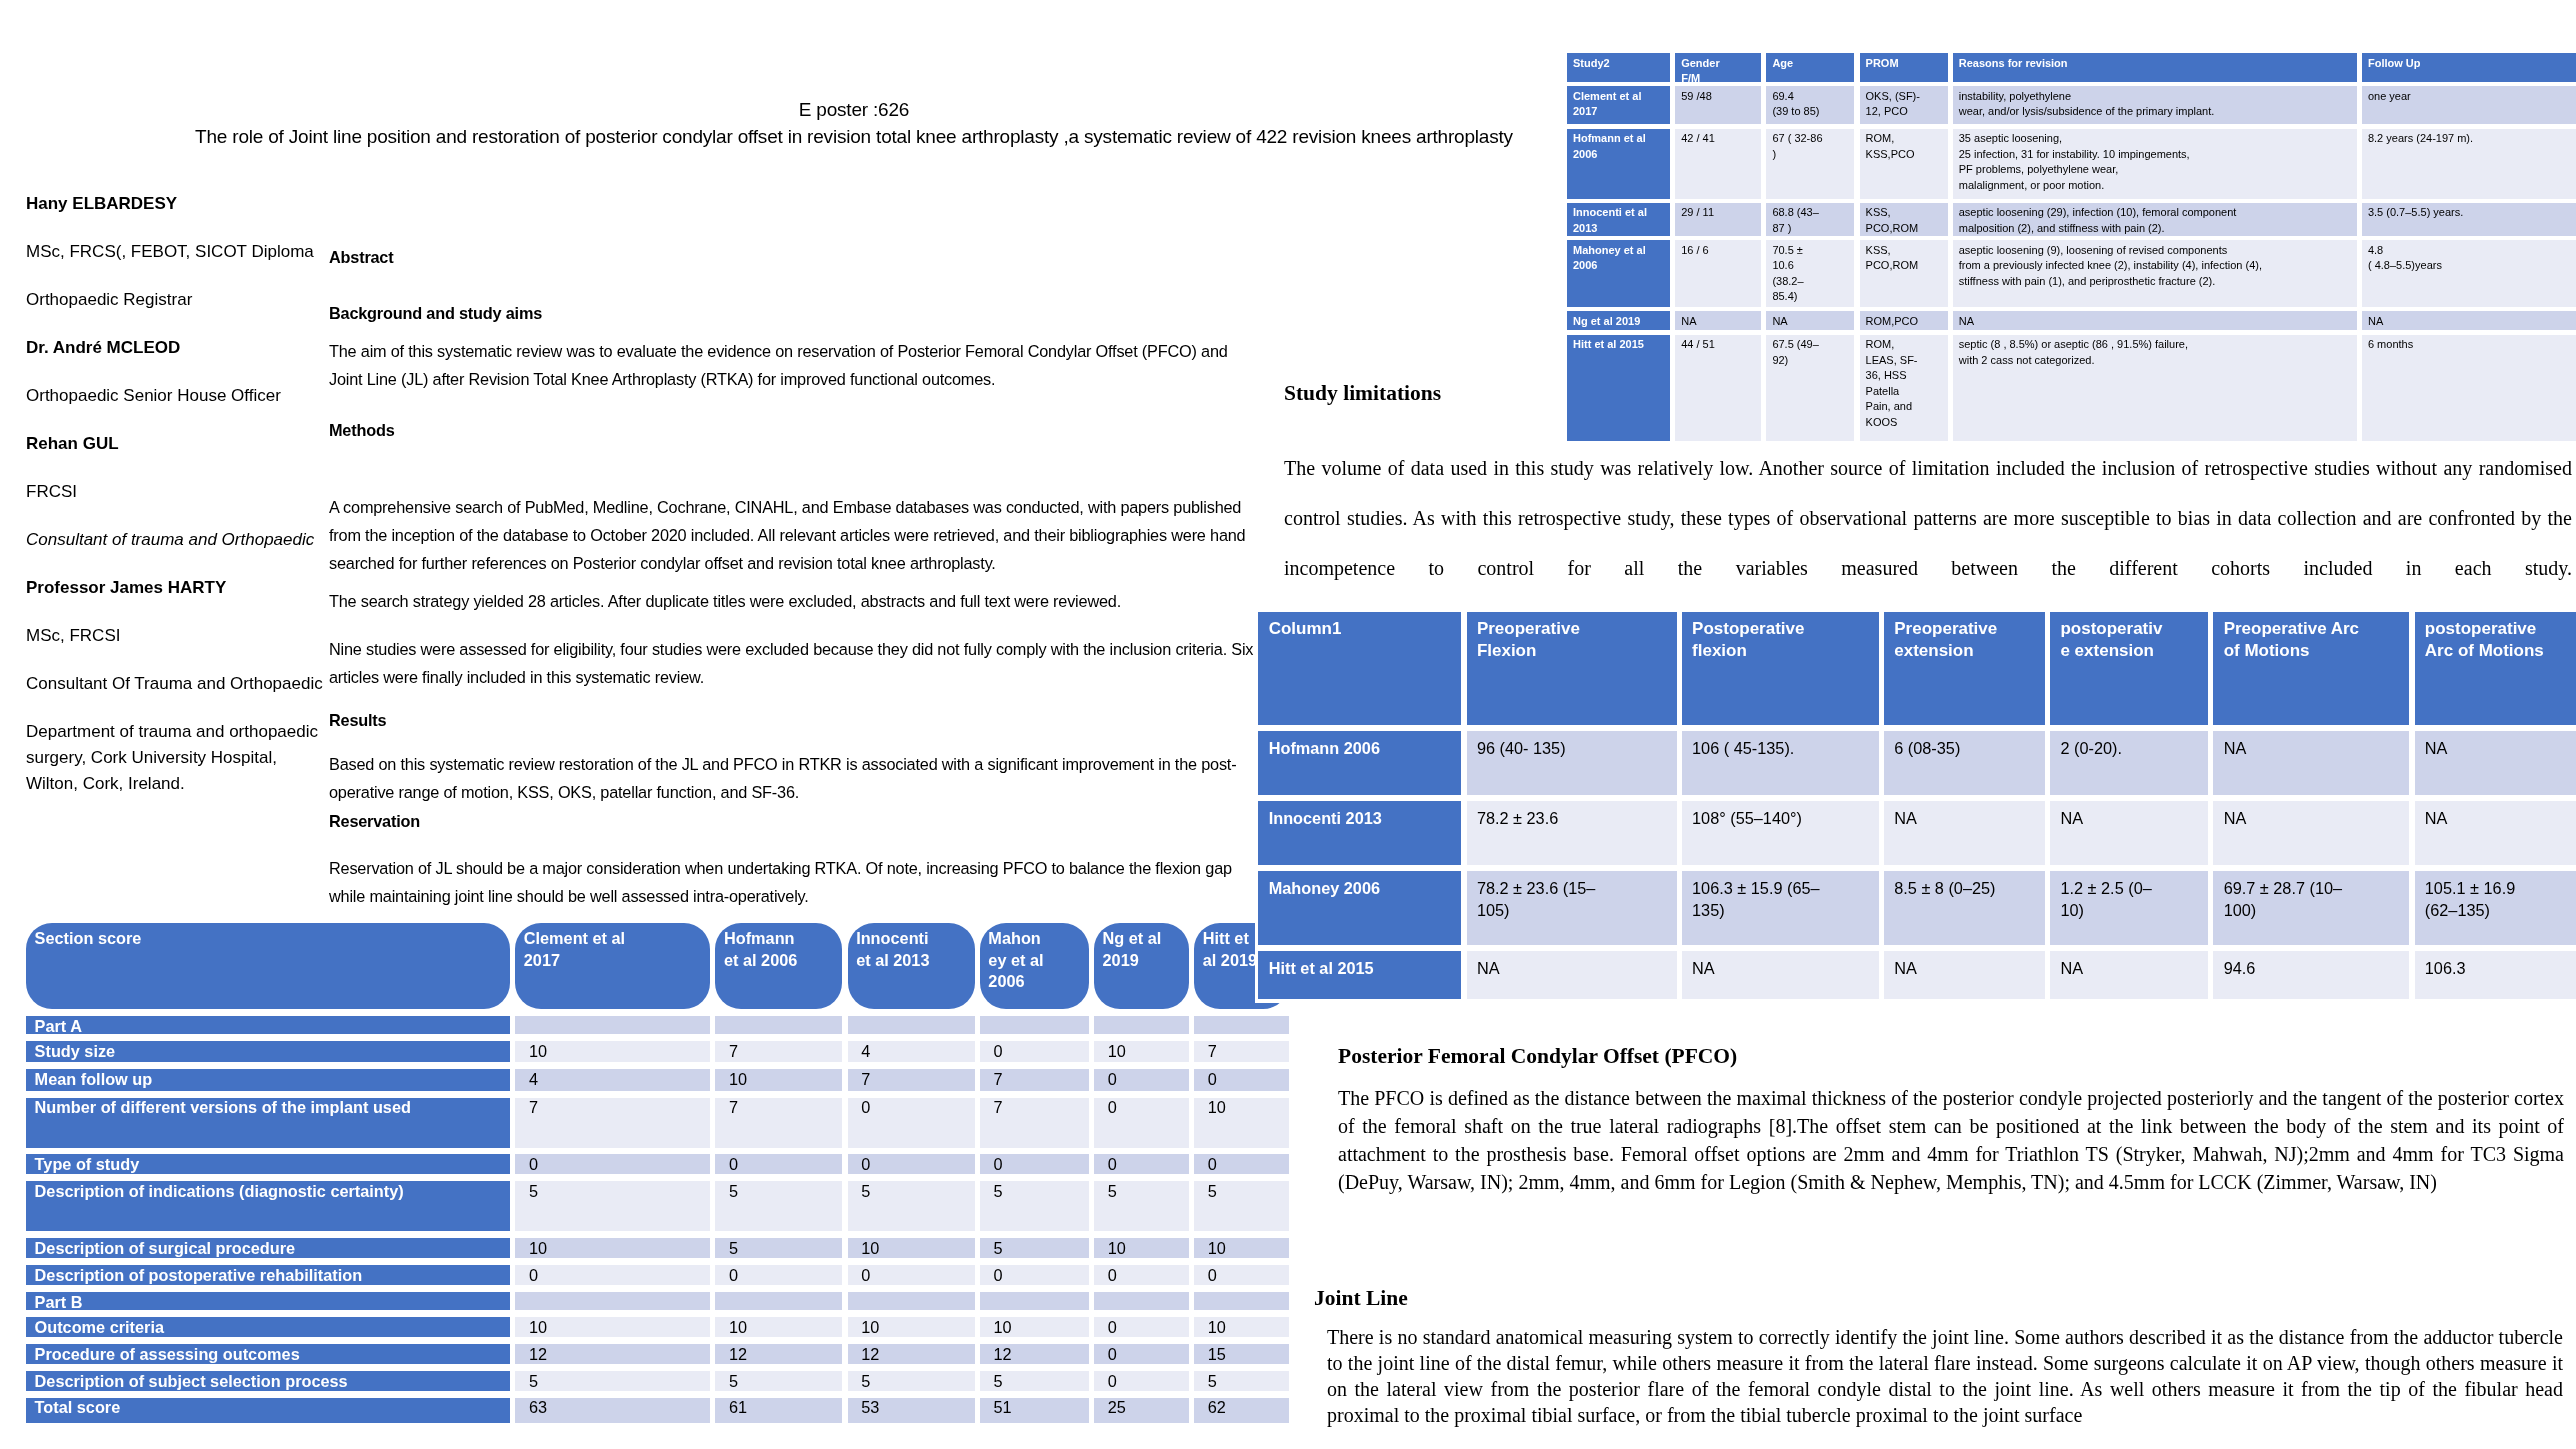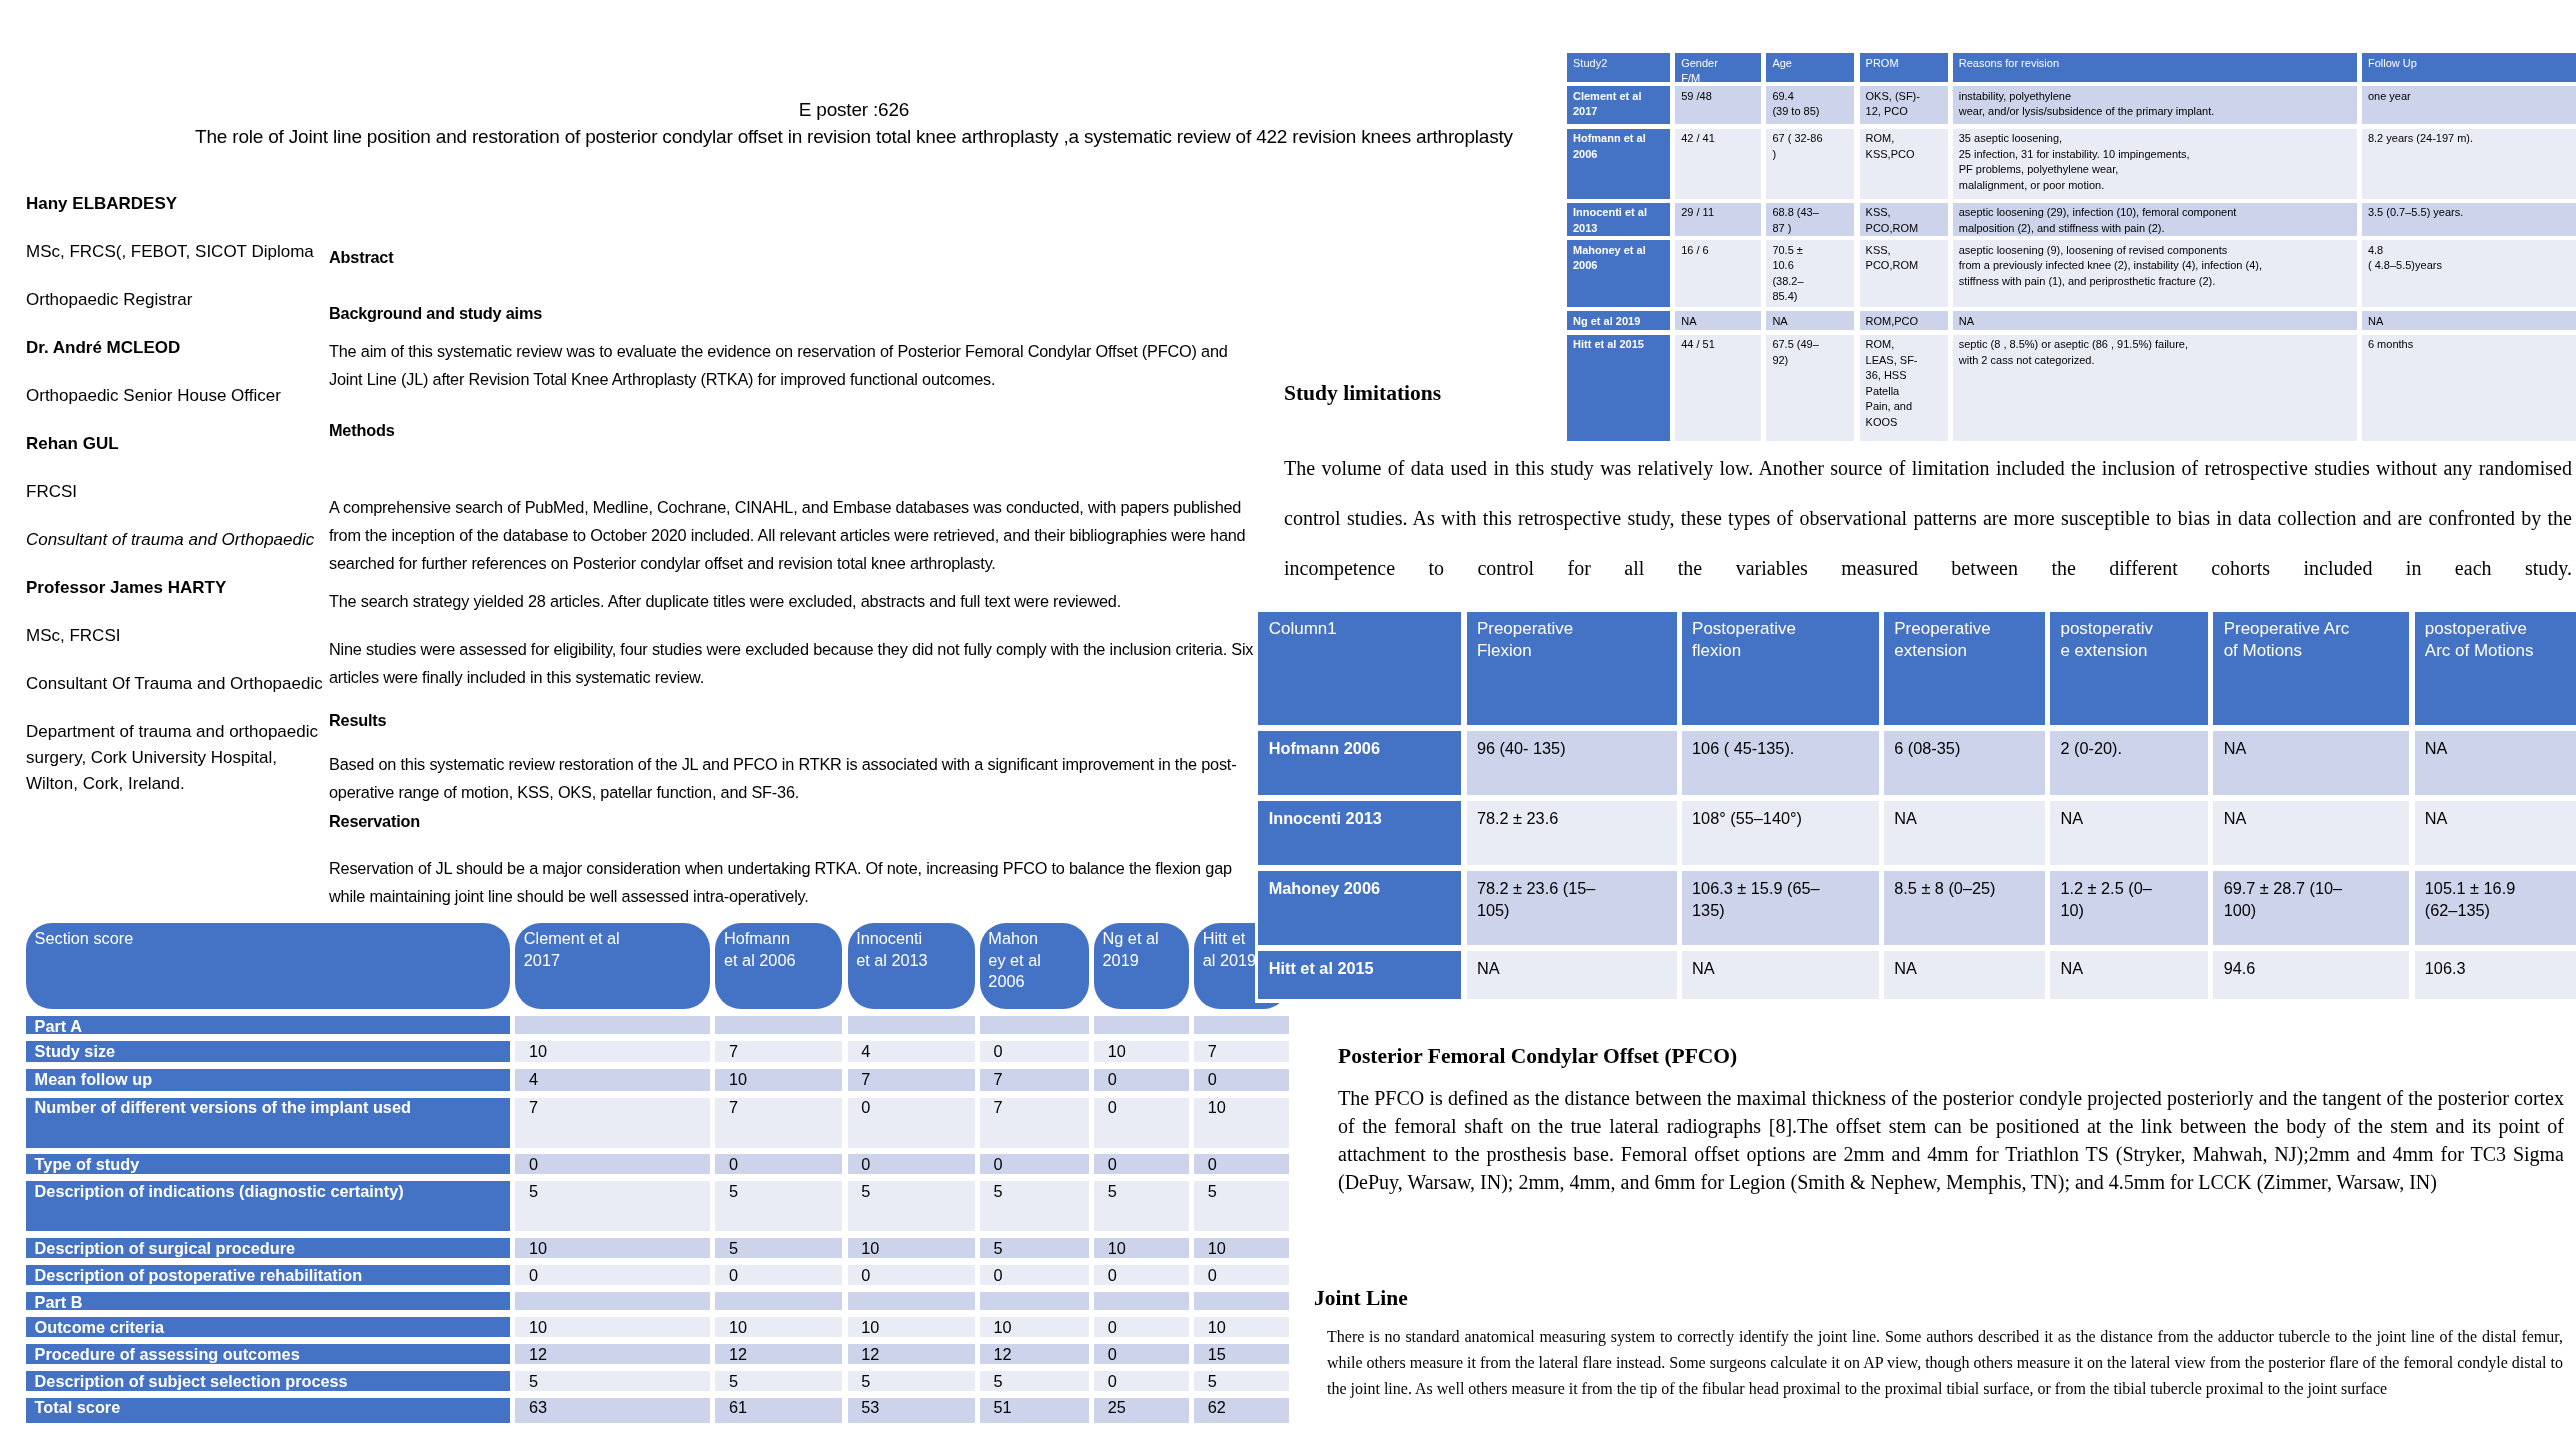--- a/index.html
+++ b/index.html
@@ -19,21 +19,21 @@
   .author-block{position:absolute;left:26px;top:191px;width:307px;font-size:17px;line-height:26px;}
   .author{margin-bottom:22px;}
   .author.bold{font-weight:bold;}
   .author.italic{font-style:italic;}
   
   .abs{position:absolute;left:329px;width:932px;font-size:16.3px;line-height:28px;letter-spacing:-0.2px;}
   .abs.h{font-weight:bold;}
   
   .grid{display:grid;background:#fff;}
   .grid > div{overflow:hidden;white-space:pre-line;}
-  .hc{background:var(--blue);color:#fff;font-weight:normal;}
+  .hc{background:var(--blue);color:#fff;font-weight:bold;}
   .lc{background:var(--blue);color:#fff;font-weight:bold;}
   .dc.dk{background:var(--dk);}
   .dc.lt{background:var(--lt);}
   
   #study-table{position:absolute;left:1567px;top:53px;
     grid-template-columns:103px 86px 88px 88px 404px 215px;
     grid-template-rows:29px 38px 70px 33px 67px 19px 106px;
     gap:4.3px 5.2px;font-size:11px;line-height:15.5px;}
   #study-table > div{padding:2.6px 6px;}
   
@@ -49,21 +49,21 @@
     grid-template-rows:86px 18px 21.5px 21.5px 50px 20px 50px 20px 20px 18px 20px 20px 20px 25px;
     gap:6.9px 5.2px;font-size:16.3px;line-height:18px;}
   #score-table > div{padding:0.9px 8.6px;}
   #score-table .hc{padding:5.2px 8.6px;line-height:21.5px;border-radius:26px;}
   #score-table .dc{padding:0.9px 13.7px;}
   
   .serif-h{position:absolute;font-family:"Liberation Serif",serif;font-weight:bold;font-size:21.5px;}
   .serif-p{position:absolute;font-family:"Liberation Serif",serif;text-align:justify;}
   #limitations-p{left:1284px;top:443px;width:1288px;font-size:20px;line-height:50px;text-align-last:justify;}
   #pfco-p{left:1338px;top:1084px;width:1226px;font-size:20px;line-height:28px;}
-  #jl-p{left:1327px;top:1324px;width:1236px;font-size:16px;line-height:26px;}
+  #jl-p{left:1327px;top:1324px;width:1236px;font-size:20px;line-height:26px;}
 </style>
 </head>
 <body>
 
 <div class="canvas">
 
   <div class="title-block">
     <div>E poster :626</div>
     <div>The role of Joint line position and restoration of posterior condylar offset in revision total knee arthroplasty ,a systematic review of 422 revision knees arthroplasty</div>
   </div>

